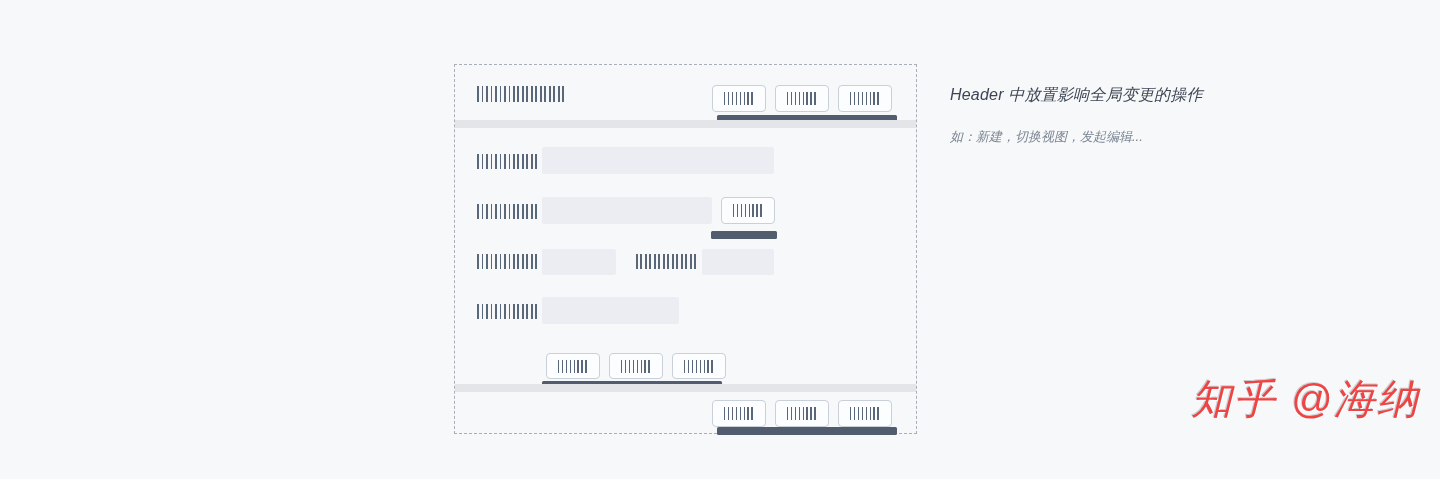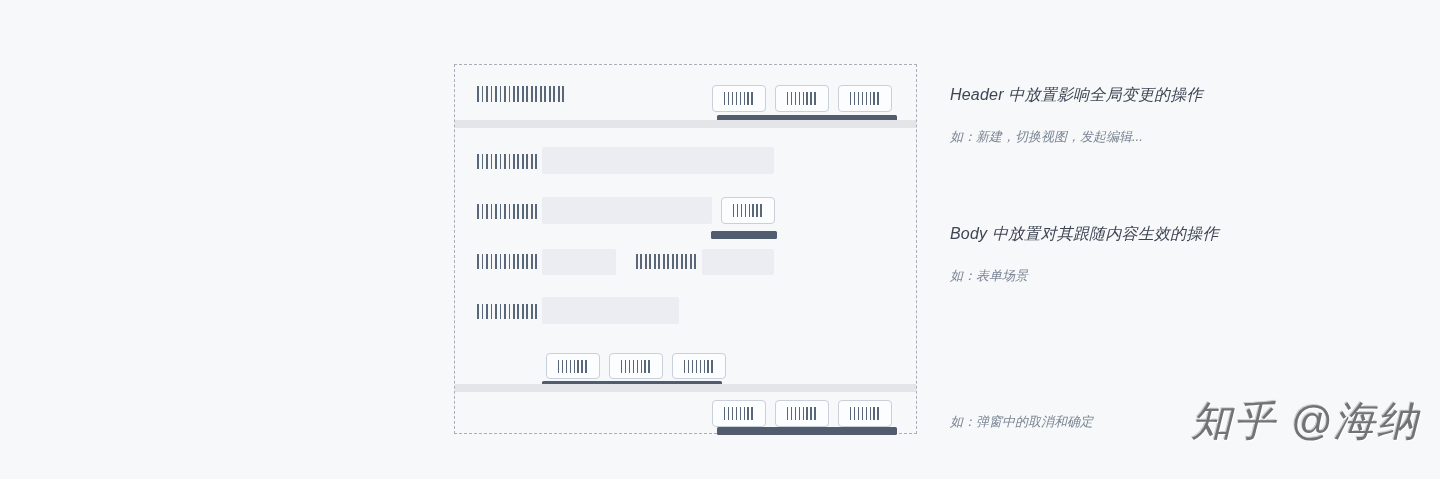--- a/index.html
+++ b/index.html
@@ -49,23 +49,23 @@
   .annotation .a-title {
     font-size:16px; line-height:20px; color:#3d4554;
     font-weight:500; letter-spacing:.2px;
   }
   .annotation .a-example {
     font-size:13px; line-height:16px; color:#7a8594; margin-top:16px;
   }
 
   
   .watermark {
-    position:absolute; left:1183px; top:388px;
+    position:absolute; left:1183px; top:366px;
     font-size:41px; line-height:50px; font-weight:500;
-    color:#737373;
+    color:#ef4444;
     text-shadow: 1px 1px 0 #ffffff, -1px -1px 0 #c9ccd0;
     letter-spacing:2px;
     white-space:nowrap;
   }
 </style>
 </head>
 <body>
 
 <div class="page">
 
@@ -135,24 +135,19 @@
     </div>
     <div class="abs underline" style="left:262px; top:362px; width:180px;"></div>
 
   </div>
 
   <div class="annotation" style="top:73px;">
     <div class="a-title">Header 中放置影响全局变更的操作</div>
     <div class="a-example">如：新建，切换视图，发起编辑...</div>
   </div>
 
-  <div class="annotation" style="top:212px;">
-    <div class="a-title">Body 中放置对其跟随内容生效的操作</div>
-    <div class="a-example">如：表单场景</div>
-  </div>
 
   <div class="annotation" style="top:386px;">
-    <div class="a-example">如：弹窗中的取消和确定</div>
   </div>
 
   <div class="watermark">知乎 @海纳</div>
 
 </div>
 
 </body></html>

